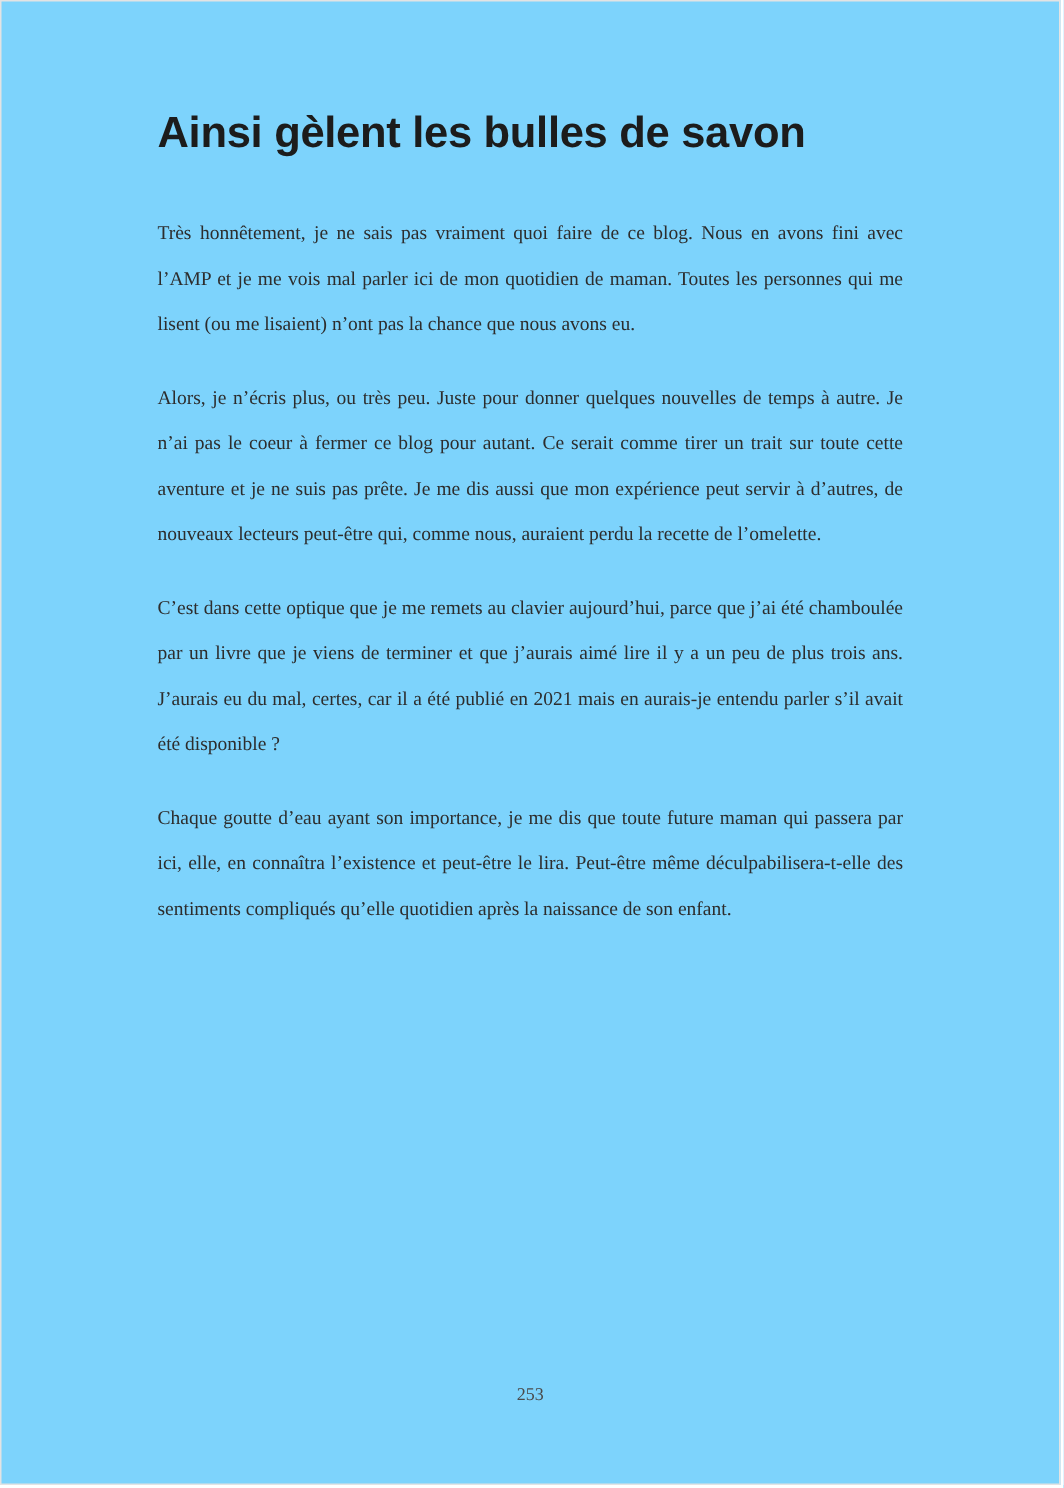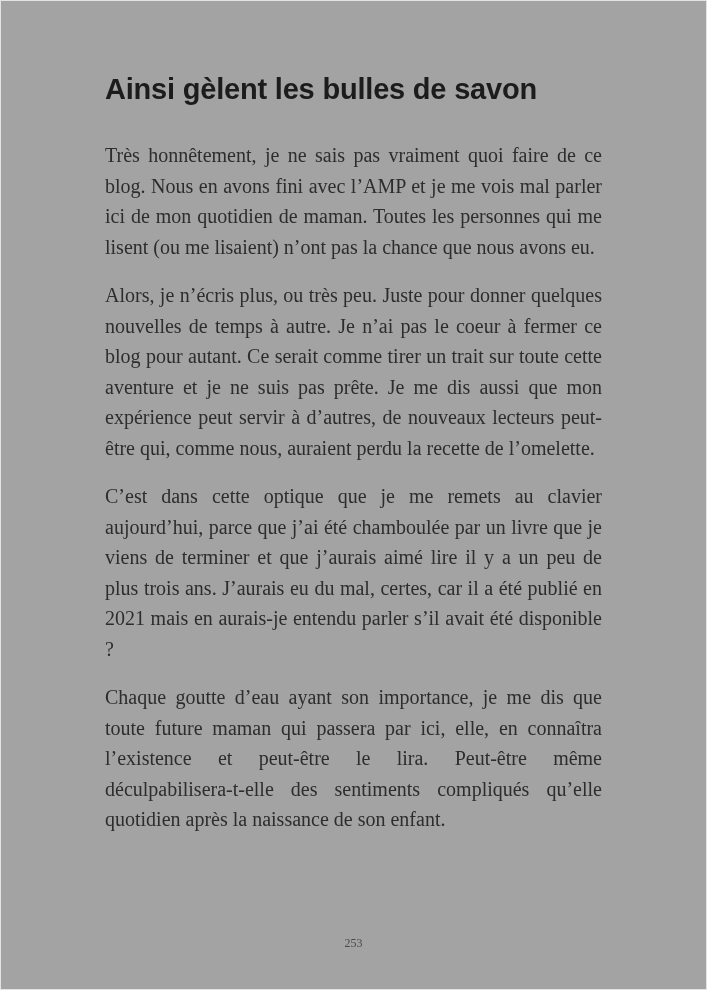--- a/index.html
+++ b/index.html
@@ -6,47 +6,47 @@
     margin: 0;
     padding: 0;
     background: #ffffff;
     font-family: "Liberation Serif", serif;
   }
   .page {
     position: relative;
     width: 707px;
     height: 990px;
     border: 1px solid #e3e3e3;
-    background: #a3a3a3;
+    background: #7dd3fc;
     box-sizing: border-box;
     overflow: hidden;
   }
   .content {
     padding: 72px 104px 0 104px;
   }
   h1.page-title {
     font-family: "Liberation Sans", sans-serif;
     font-weight: 700;
     font-size: 29px;
     line-height: 1.15;
     color: #1c1c1c;
     margin: 0 0 34px 0;
     letter-spacing: -0.2px;
   }
   p.body-paragraph {
     font-family: "Liberation Serif", serif;
-    font-size: 20px;
+    font-size: 13px;
     line-height: 30.5px;
     color: #2d2d2d;
     text-align: justify;
     margin: 0 0 18px 0;
   }
   .page-number {
     position: absolute;
-    bottom: 38px;
+    bottom: 52px;
     left: 0;
     right: 0;
     text-align: center;
     font-family: "Liberation Serif", serif;
     font-size: 12px;
     color: #4a4a4a;
   }
 </style>
 </head>
 <body>

